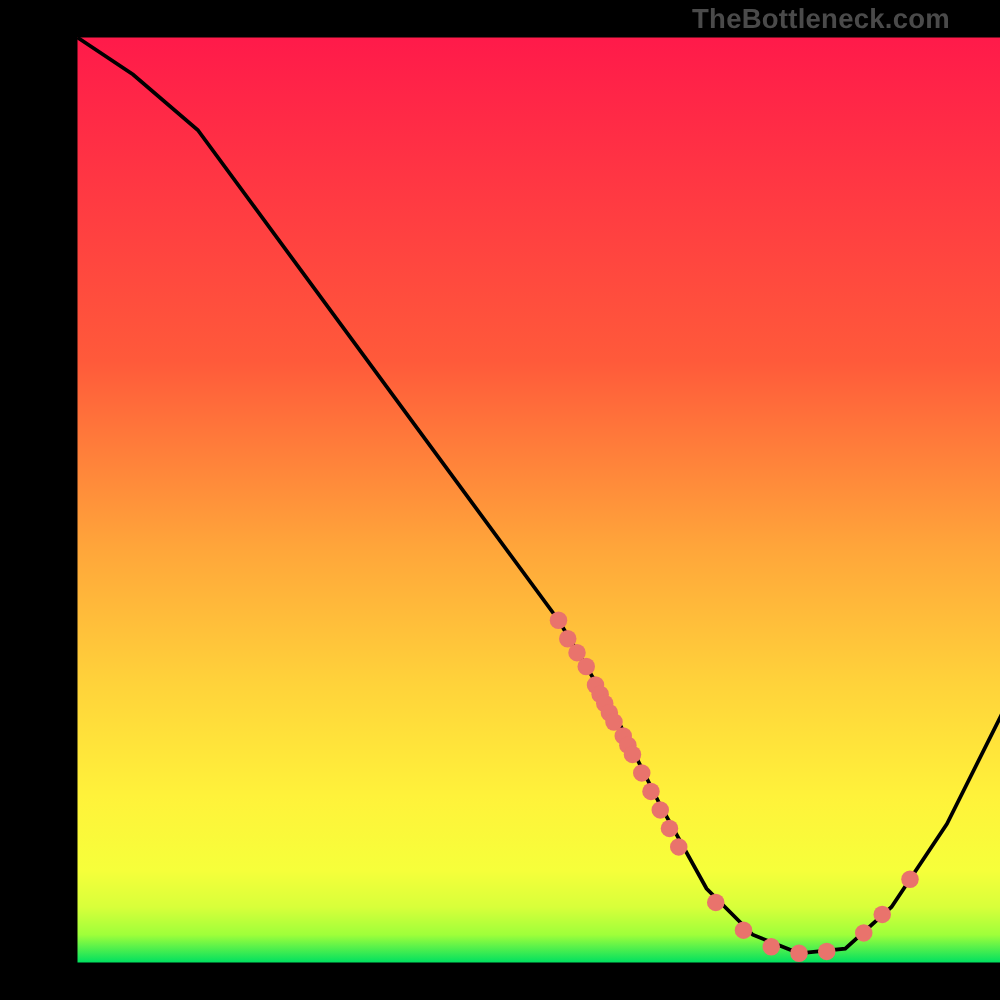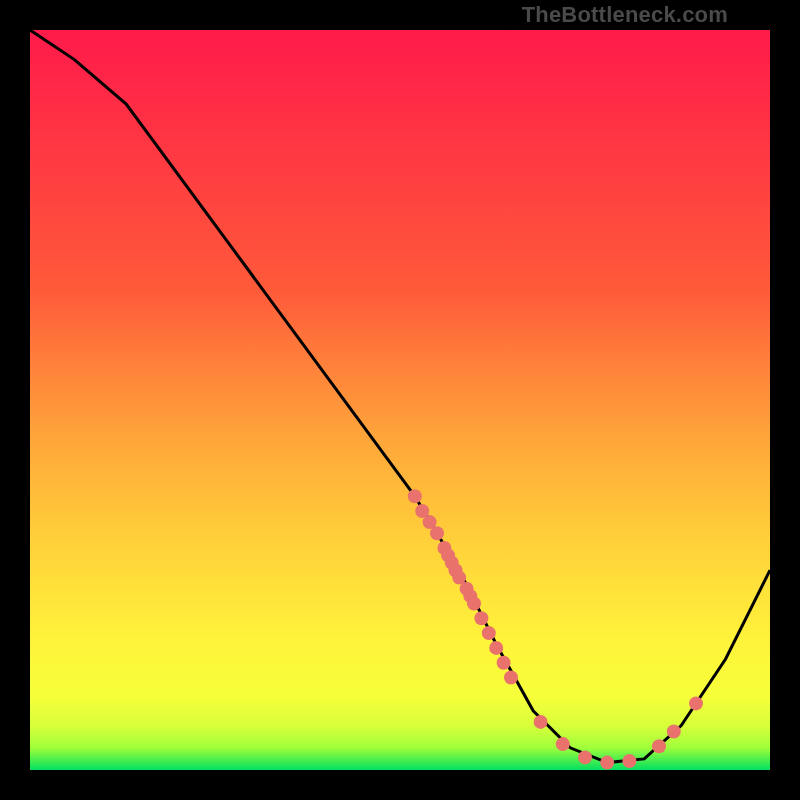--- a/index.html
+++ b/index.html
@@ -8,20 +8,21 @@
     width: 800px;
     height: 800px;
     background: #000;
     font-family: Arial, Helvetica, sans-serif;
     overflow: hidden;
   }
   .stage {
     position: relative;
     width: 736px;
     height: 800px;
+    margin-left: 32px;
   }
   .watermark {
     position: absolute;
     top: 2px;
     right: 8px;
     color: #4a4a4a;
     font-size: 22px;
     font-weight: 600;
     letter-spacing: 0.2px;
     z-index: 3;

